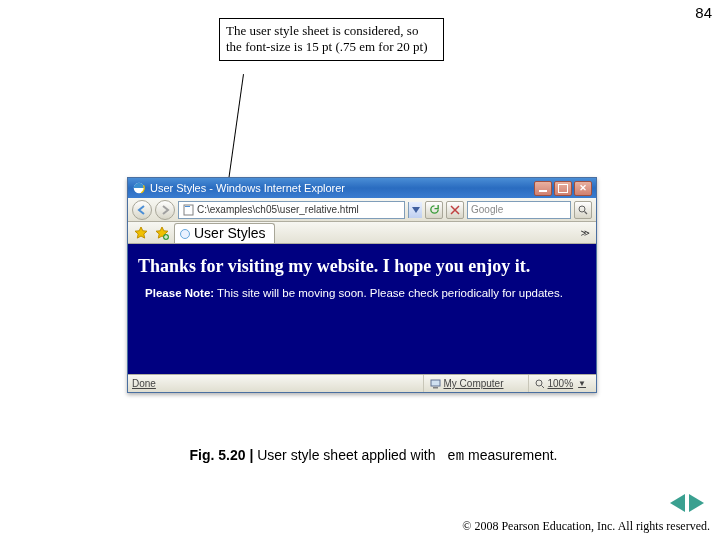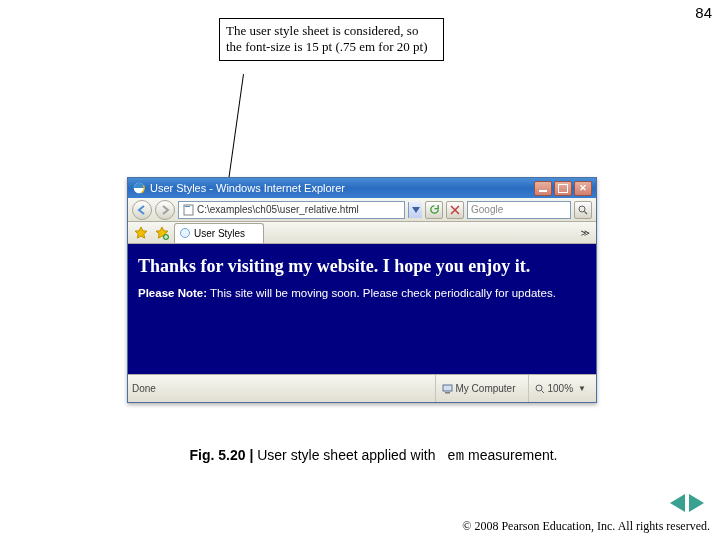--- a/index.html
+++ b/index.html
@@ -120,21 +120,21 @@
   .smallbtn{width:18px;height:18px;background:linear-gradient(#fefefe,#d8d6c8);border:1px solid #a8a698;border-radius:2px;display:flex;align-items:center;justify-content:center;}
   
   .tabrow{
     height:22px;background:linear-gradient(#f7f7f2,#e4e2d5);border-bottom:1px solid #b0aea0;
     display:flex;align-items:center;padding:0 4px;gap:3px;
   }
   .favstar{width:18px;height:18px;display:flex;align-items:center;justify-content:center;color:#f0c000;}
   .tab{
     height:20px;background:#fff;border:1px solid #a8a698;border-bottom:none;
     border-radius:3px 3px 0 0;padding:0 8px 0 4px;display:flex;align-items:center;
-    font-size:10px;min-width:90px;
+    font-size:14px;min-width:90px;
   }
   .tab .ie-mini{width:12px;height:12px;margin-right:3px;}
   .tabrow .tspacer{flex:1;}
   .chev{margin-right:2px;color:#333;font-size:9px;}
   
   .content{
     background:#000080;
     padding:12px 26px 40px 10px;
     color:#fff;
     font-family:"Times New Roman",serif;
@@ -143,28 +143,29 @@
   .headline{
     font-family:"Times New Roman",serif;
     font-weight:bold;
     font-size:18px;
     margin-bottom:8px;
   }
   .bodytext{
     font-family:Verdana, Arial, sans-serif;
     font-size:11.5px;
     line-height:1.4;
+    text-align:center;
   }
   .bodytext .bold{font-weight:bold;}
   
   .statusbar{
-    height:28px;background:linear-gradient(#f7f7f2,#e0ded0);
+    height:18px;background:linear-gradient(#f7f7f2,#e0ded0);
     border-top:1px solid #b0aea0;
     display:flex;align-items:center;font-size:10px;color:#444;
-    padding:0 4px;gap:6px;
+    padding:0 4px;gap:18px;text-decoration:underline;
   }
   .statusbar .spacer2{flex:1;}
   .statusbar .cell{display:flex;align-items:center;gap:3px;padding:0 6px;border-left:1px solid #c8c6b8;height:100%;}
   .zicon{width:10px;height:10px;}
   
   .caption{
     position:absolute;
     left:0; right:0;
     top: 447px;
     text-align:center;

